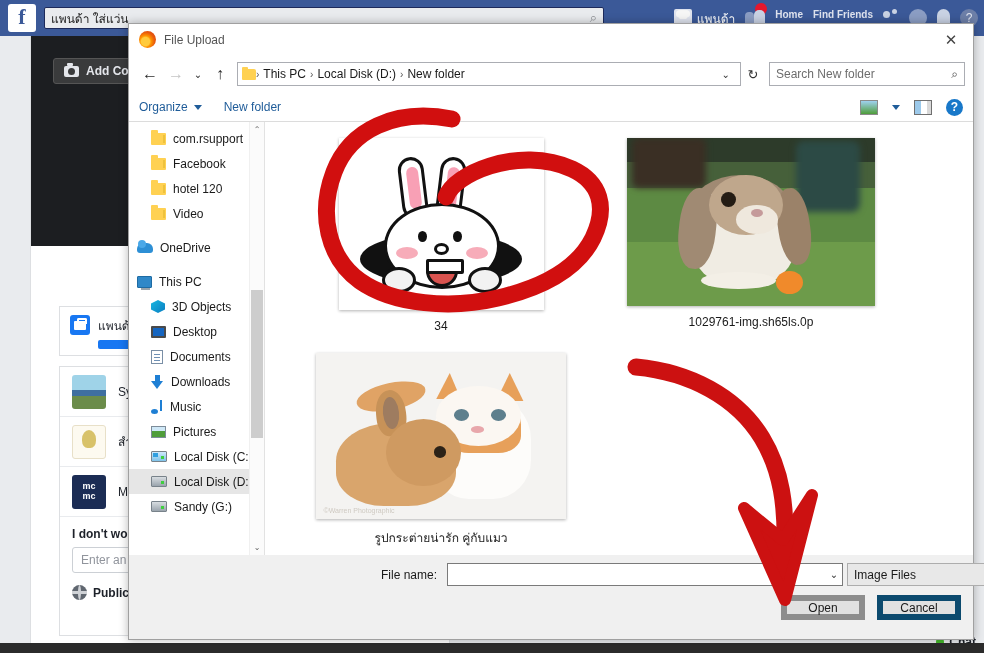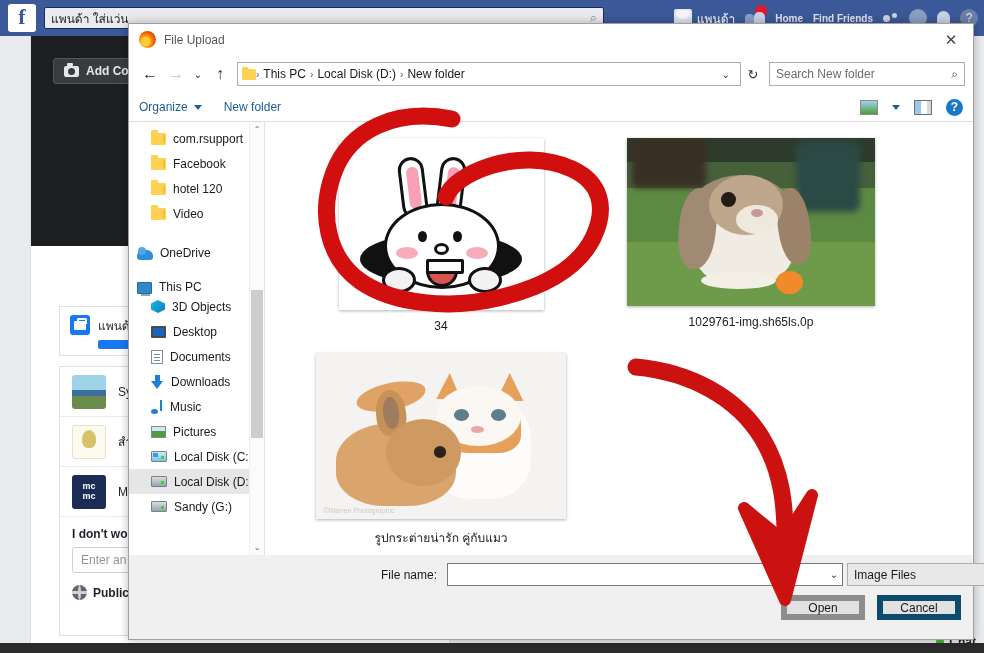--- a/index.html
+++ b/index.html
@@ -23,21 +23,21 @@
     font-weight:bold; font-size:22px; line-height:26px; text-align:center;
     font-family:"Liberation Serif", serif; border-radius:3px;
   }
   .fb-search {
     margin-left:8px; width:560px; height:22px; background:#e9ebee;
     border:1px solid #1d2a5b; border-radius:2px;
     display:flex; align-items:center; padding:0 6px;
     font-size:12px; color:#222;
   }
   .fb-search .q { margin-left:auto; color:#8a8d91; font-size:13px; }
-  .fb-topright { display:flex; align-items:center; margin-left:auto; margin-right:6px; gap:10px; }
+  .fb-topright { display:flex; align-items:flex-start; margin-left:auto; margin-right:6px; gap:10px; }
   .fb-name { display:flex; align-items:center; gap:5px; color:#fff; font-size:12px; }
   .fb-name .ava { width:18px; height:18px; border-radius:2px; background:#dfe3ee; overflow:hidden; position:relative;}
   .fb-name .ava::before{ content:""; position:absolute; left:4px; top:1px; width:10px;height:9px;
      background:#f6f6f6; border-radius:50% 50% 40% 40%; box-shadow:-3px -1px 0 -1px #f6f6f6, 3px -1px 0 -1px #f6f6f6;}
   .fb-link { color:#dfe3ee; font-size:10px; font-weight:bold; }
   .fb-ico { width:20px; height:20px; position:relative; }
   .fb-friends-ic { width:20px;height:14px; position:relative; }
   .fb-friends-ic::before{content:"";position:absolute;left:0;bottom:0;width:9px;height:11px;background:#8b9dc3;border-radius:4px 4px 0 0;}
   .fb-friends-ic::after{content:"";position:absolute;right:0;bottom:0;width:11px;height:13px;background:#c9d2e3;border-radius:5px 5px 0 0;}
   .fb-badge{position:absolute; right:-2px; top:-6px; width:12px;height:12px;border-radius:50%;background:#e4172d;}
@@ -152,21 +152,21 @@
   .paneico::before{content:"";position:absolute;left:0;top:0;bottom:0;width:6px;background:#9cc9ea;}
   .paneico::after{content:"";position:absolute;right:0;top:0;bottom:0;width:4px;background:#d9d9d9;}
   .helpico { width:17px;height:17px;border-radius:50%;background:#1878c9;color:#fff;font-size:12px;
     text-align:center;line-height:17px;font-weight:bold;}
 
   .dlg-body { flex:1; display:flex; background:#fff; min-height:0; }
 
   .tree { width:135px; position:relative; padding-top:4px; background:#fff; flex:none; overflow:hidden; }
   .tree-row { height:25px; display:flex; align-items:center; gap:7px; font-size:12px; color:#1a1a1a;
     padding-left:22px; white-space:nowrap; }
-  .tree-row.lvl0 { padding-left:8px;align-items:flex-end; }
+  .tree-row.lvl0 { padding-left:8px; }
   .tree-row.sel { background:#e6e6e6; }
   .folder-ic { width:15px; height:12px; background:#ffd152; border-radius:1px; position:relative; flex:none;}
   .folder-ic::before{content:"";position:absolute;left:0;top:-3px;width:7px;height:4px;background:#ffd152;border-radius:1px 1px 0 0;}
   .folder-ic::after{content:"";position:absolute;right:1px;top:2px;width:2px;height:8px;background:#eec23d;}
   .pin { color:#888; font-size:10px; transform:rotate(35deg); }
   .cloud-ic{width:16px;height:10px;background:#2d8fd5;border-radius:6px 6px 3px 3px;position:relative;flex:none;}
   .cloud-ic::before{content:"";position:absolute;left:1px;top:-3px;width:8px;height:8px;border-radius:50%;background:#4aa8e8;}
   .pc-ic{width:15px;height:12px;background:#2f88c8;border:1px solid #1e6ba3;border-radius:1px;flex:none;position:relative;}
   .pc-ic::after{content:"";position:absolute;left:3px;bottom:-3px;width:9px;height:2px;background:#9aa4ab;}
   .obj3d{width:14px;height:13px;background:linear-gradient(135deg,#18b7e0,#0b7ec2);flex:none;

